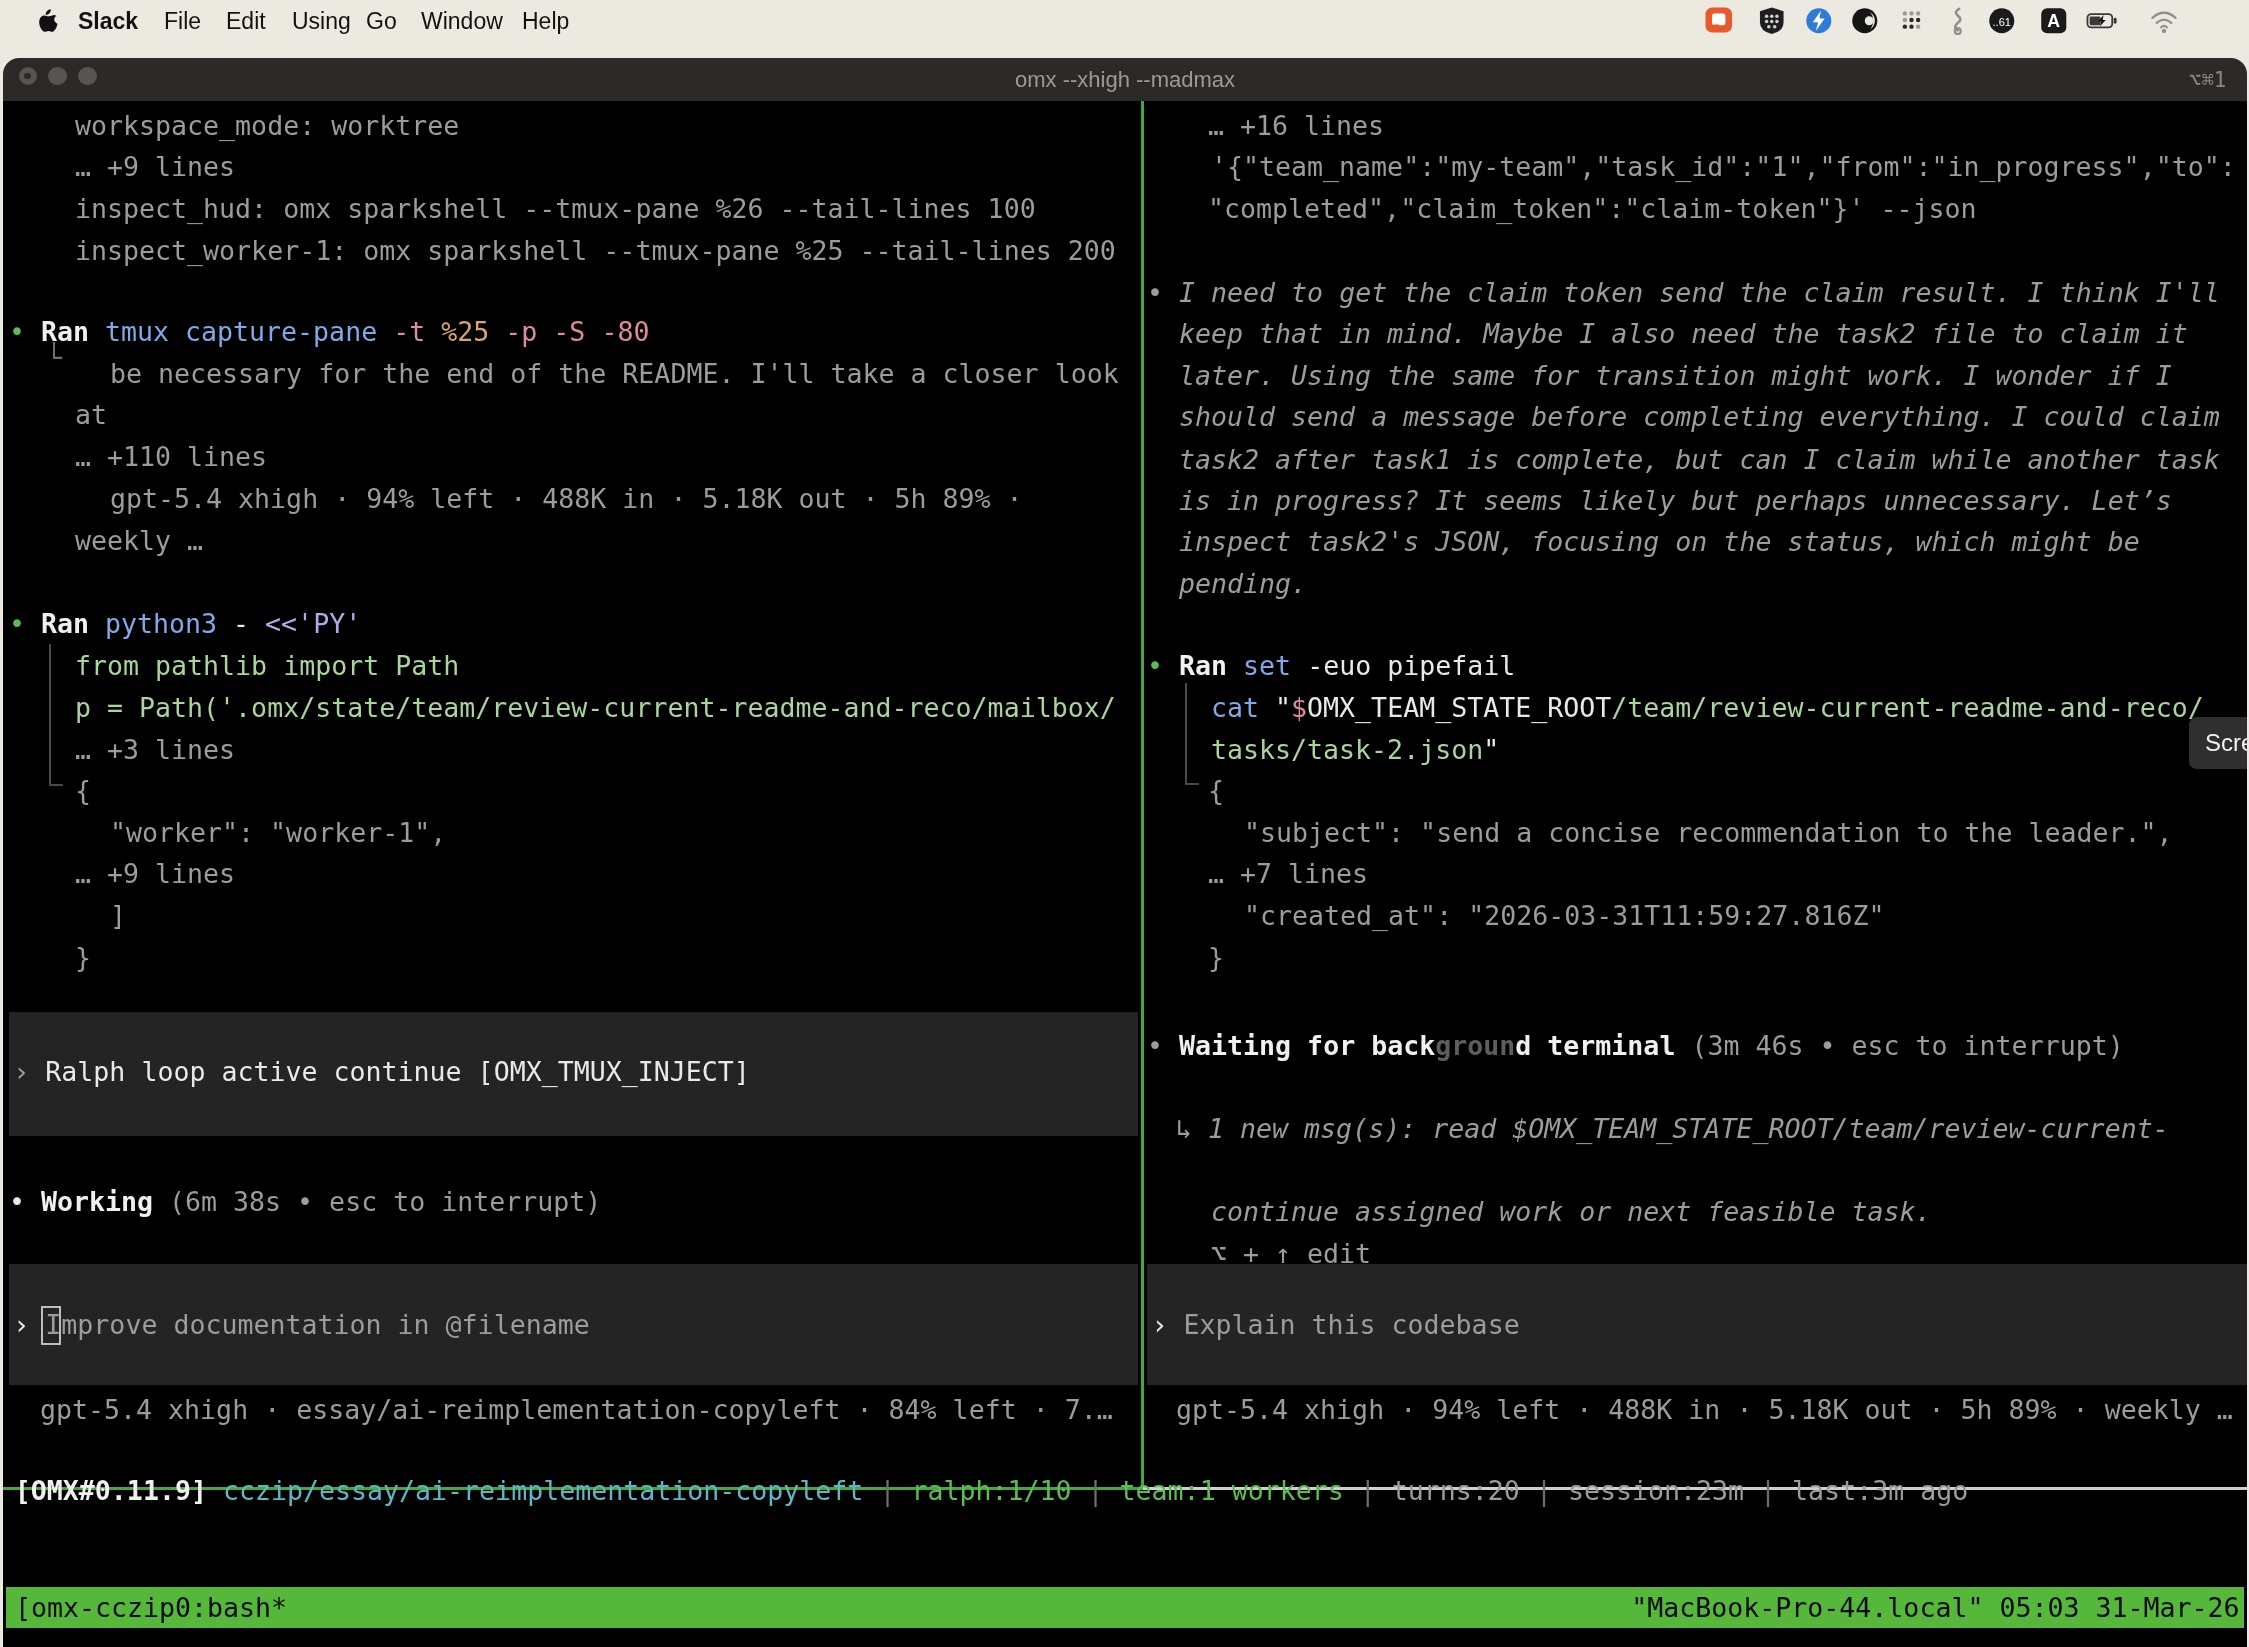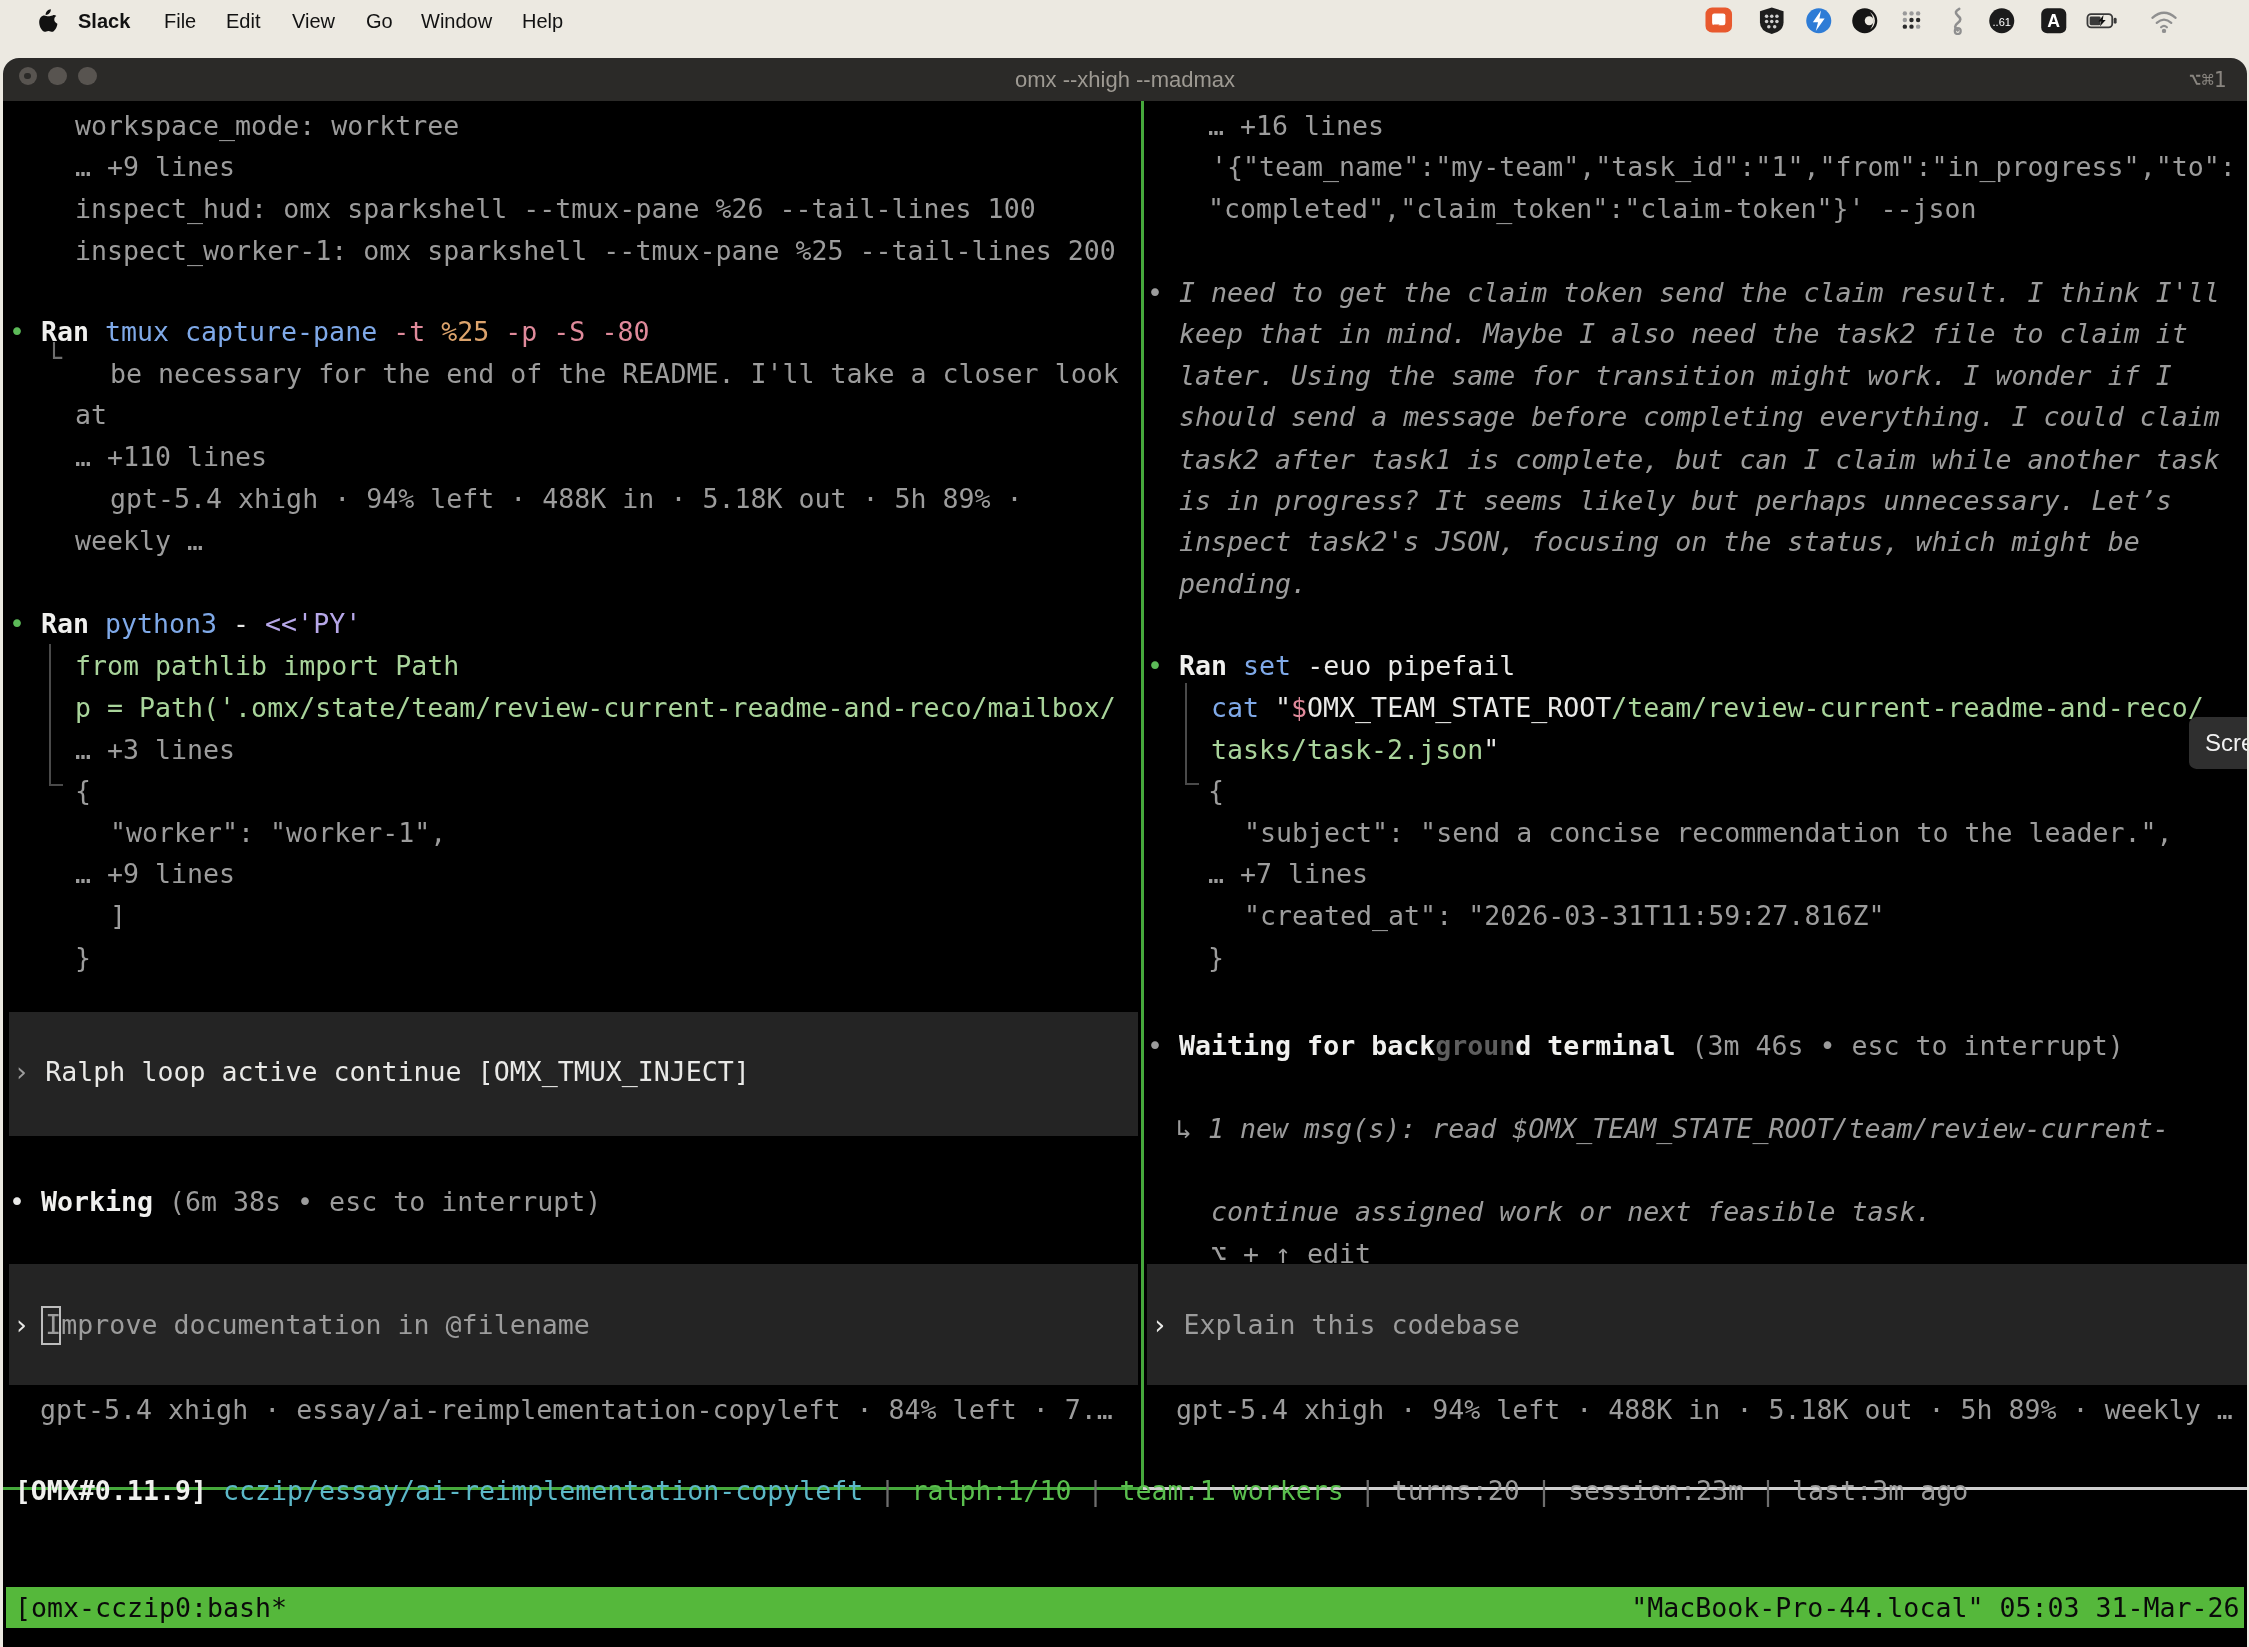--- a/index.html
+++ b/index.html
@@ -1,19 +1,19 @@
 <!DOCTYPE html>
 <html style="font-size:11.8px"><head>
 <meta charset="utf-8">
 <style>
   html,body{margin:0;padding:0;background:#ece9e1;width:2250px;height:1648px;overflow:hidden;}
   #screen{position:absolute;inset:0;width:2250px;height:1648px;font-family:"DejaVu Sans Mono","DejaVu Sans",monospace;}
   
   #menubar{position:absolute;left:0;top:0;width:2250px;height:42px;background:#ece9e1;}
-  .menu-item{position:absolute;top:6.6px;height:29.5px;line-height:29.5px;font-family:"Liberation Sans",sans-serif;font-size:20px;color:#121212;white-space:pre;}
+  .menu-item{position:absolute;top:6.6px;height:29.5px;line-height:29.5px;font-family:"Liberation Sans",sans-serif;font-size:23px;color:#121212;white-space:pre;}
   .menu-item.bold{font-weight:bold;}
   #apple-logo{position:absolute;top:8px;width:25px;height:26.6px;}
   .statusicon{position:absolute;top:5.9px;width:29.5px;height:29.5px;}
   
   #window{position:absolute;left:3px;top:58px;width:2244px;height:1602px;background:#ffffff;border-radius:16px 16px 13.3px 13.3px;overflow:hidden;}
   #titlebar{position:absolute;left:0;top:0;width:100%;height:43px;background:#2b2a28;}
   .tl{position:absolute;top:8.9px;width:18.5px;height:18.5px;border-radius:50%;background:#585450;}
   .tl .dot{position:absolute;left:5.9px;top:5.9px;width:6.6px;height:6.6px;border-radius:50%;background:#2b2a28;}
   #win-title{position:absolute;left:0;right:0;top:8.9px;text-align:center;font-family:"Liberation Sans",sans-serif;font-size:22px;color:#9e9a93;}
   #win-shortcut{position:absolute;right:20.7px;top:9.6px;font-size:20.7px;color:#8a8680;}
@@ -54,21 +54,21 @@
     <span id="apple-logo" style="left:35px;">
       <svg width="25" height="26.6" viewBox="0 0 34 36">
         <path d="M24 10c-2.5 0-3.6 1.3-5.7 1.3-2.2 0-3.4-1.3-5.6-1.3-3.6 0-7 3.4-7 9.3 0 6.6 4.6 13 7.5 13 1.8 0 2.6-1.2 5.1-1.2 2.6 0 3.2 1.2 5.1 1.2 3 0 7-7 7-11.1-3-1.3-4.2-3.2-4.2-5.6 0-2.3 1.3-3.9 2.8-4.7-1.2-1-3-1.9-5-0.9z" fill="#111"></path>
         <path d="M21.5 1.5c.3 2-0.7 4.2-2 5.6-1.3 1.4-3.2 2.4-5 2.2-.3-2 .8-4.1 2-5.4 1.3-1.5 3.5-2.5 5-2.4z" fill="#111"></path>
       </svg>
     </span>
     <div id="menu-items">
         <span class="menu-item bold" style="left: 78px;">Slack</span>
         <span class="menu-item" style="left: 164px;">File</span>
         <span class="menu-item" style="left: 226px;">Edit</span>
-        <span class="menu-item" style="left: 292px;">View</span>
+        <span class="menu-item" style="left: 292px;">Using</span>
         <span class="menu-item" style="left: 366px;">Go</span>
         <span class="menu-item" style="left: 421px;">Window</span>
         <span class="menu-item" style="left: 522px;">Help</span>
       </div>
     <div id="status-icons">
         <span class="statusicon" style="left: 1704px;"><svg width="29.5" height="29.5" viewBox="0 0 40 40">
             <rect x="2" y="2" width="36" height="34" rx="9" fill="#e8592e"></rect>
             <rect x="11" y="10" width="18" height="16" rx="3" fill="#fff"></rect>
             <path d="M13 25 L13 33 L21 25 Z" fill="#e8592e"></path>
           </svg></span>

